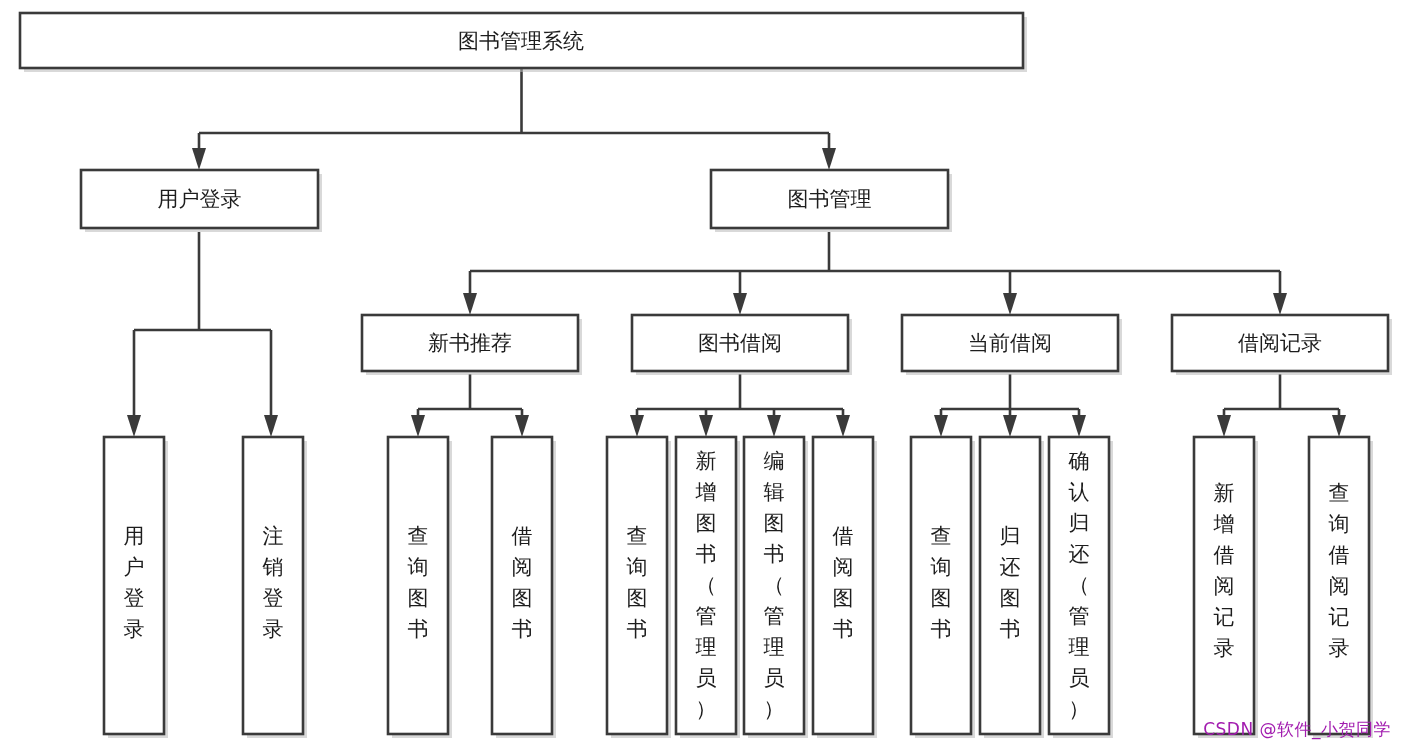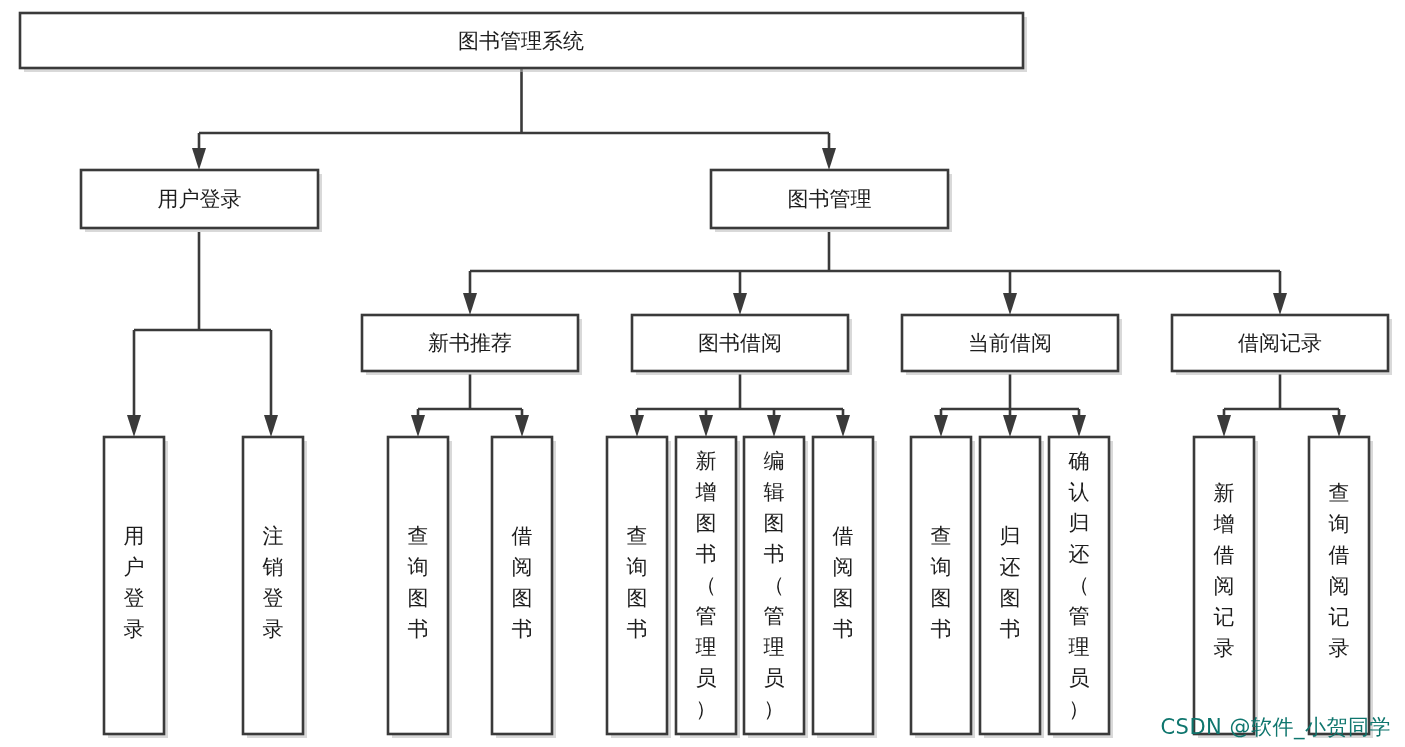--- a/index.html
+++ b/index.html
@@ -54,22 +54,22 @@
     font-family: "DejaVu Sans", "Liberation Sans", sans-serif;
     fill: #1d1d1d;
     font-size: 21px;
     text-anchor: middle;
   }
   .watermark {
     position: absolute;
     right: 14px;
     bottom: 6px;
     font-family: "DejaVu Sans", "Liberation Sans", sans-serif;
-    font-size: 21px;
-    color: #0f766e;
+    font-size: 17px;
+    color: #a21caf;
     letter-spacing: .5px;
     white-space: nowrap;
     pointer-events: none;
     text-align: right;
   }
 </style>
 </head>
 <body>
 
 <div id="diagram-root">

